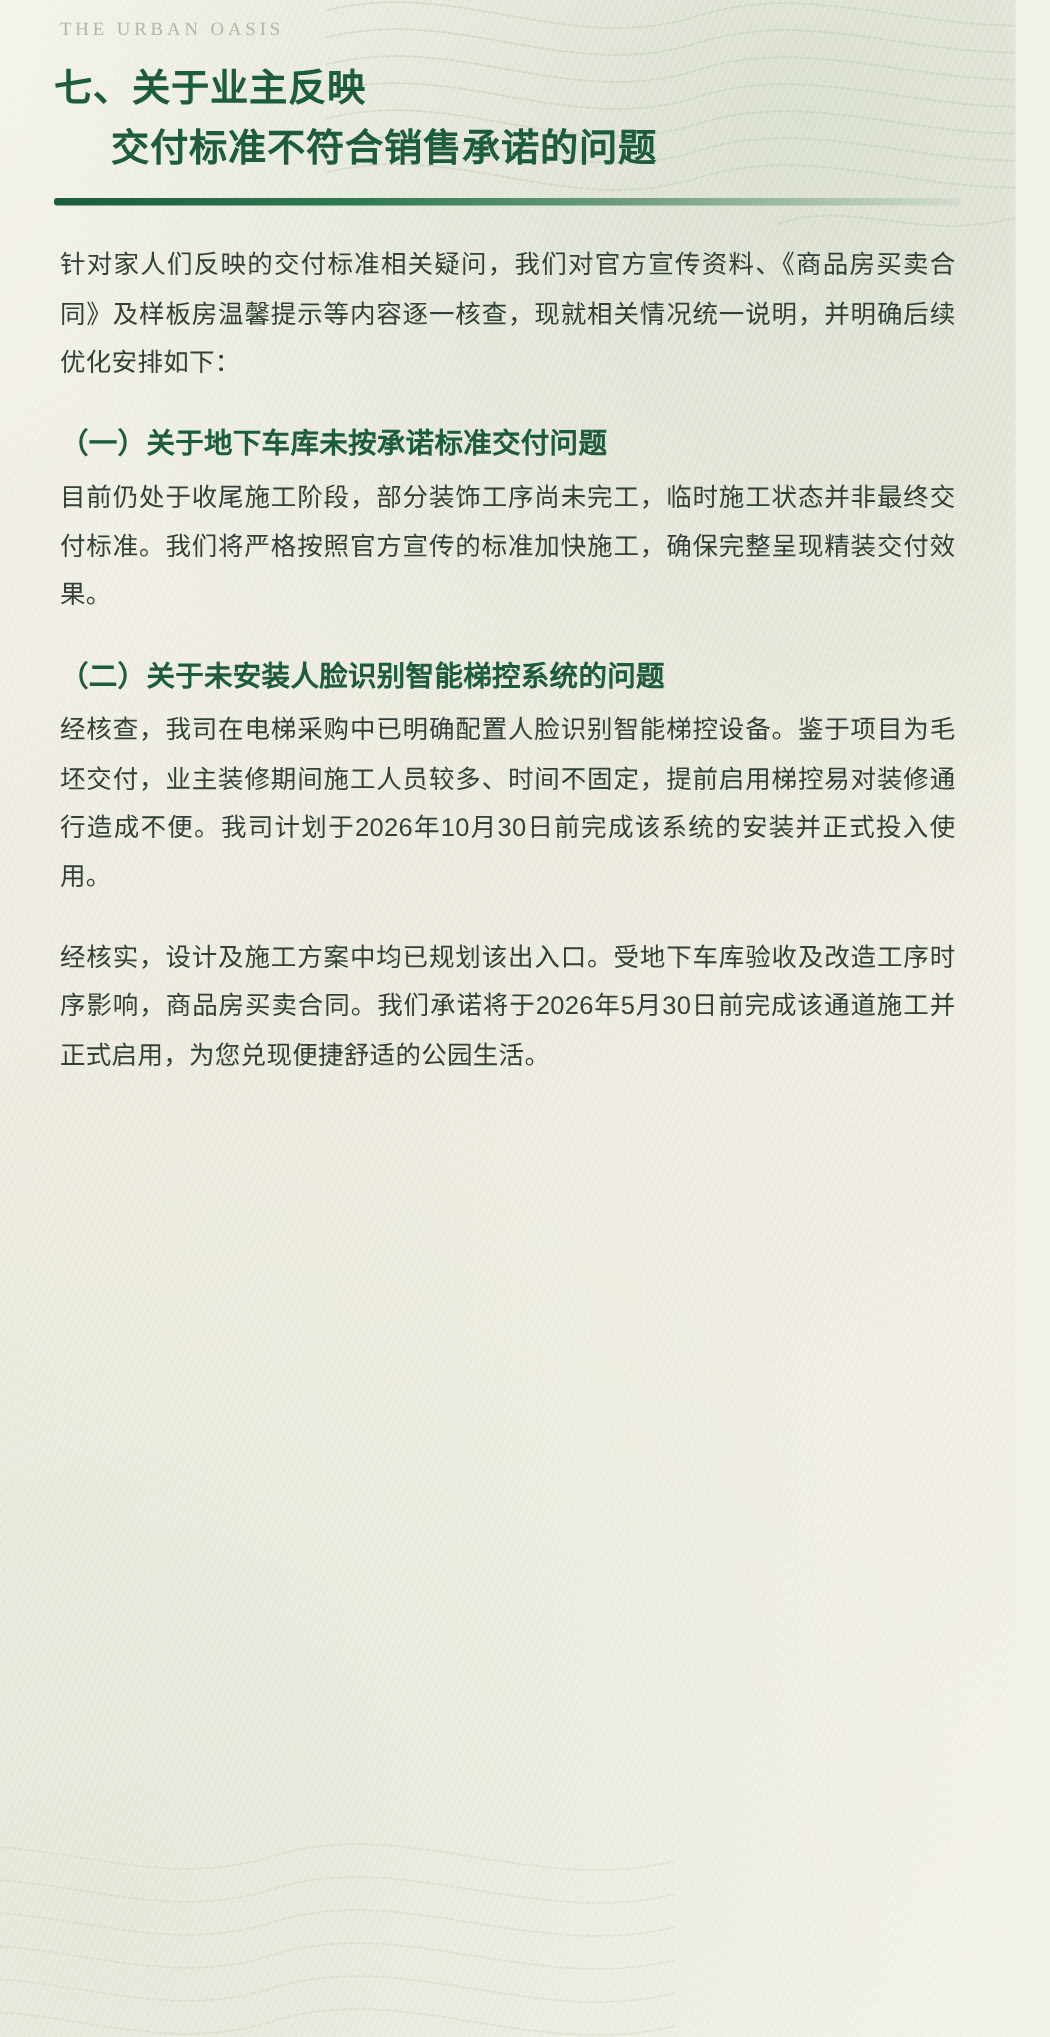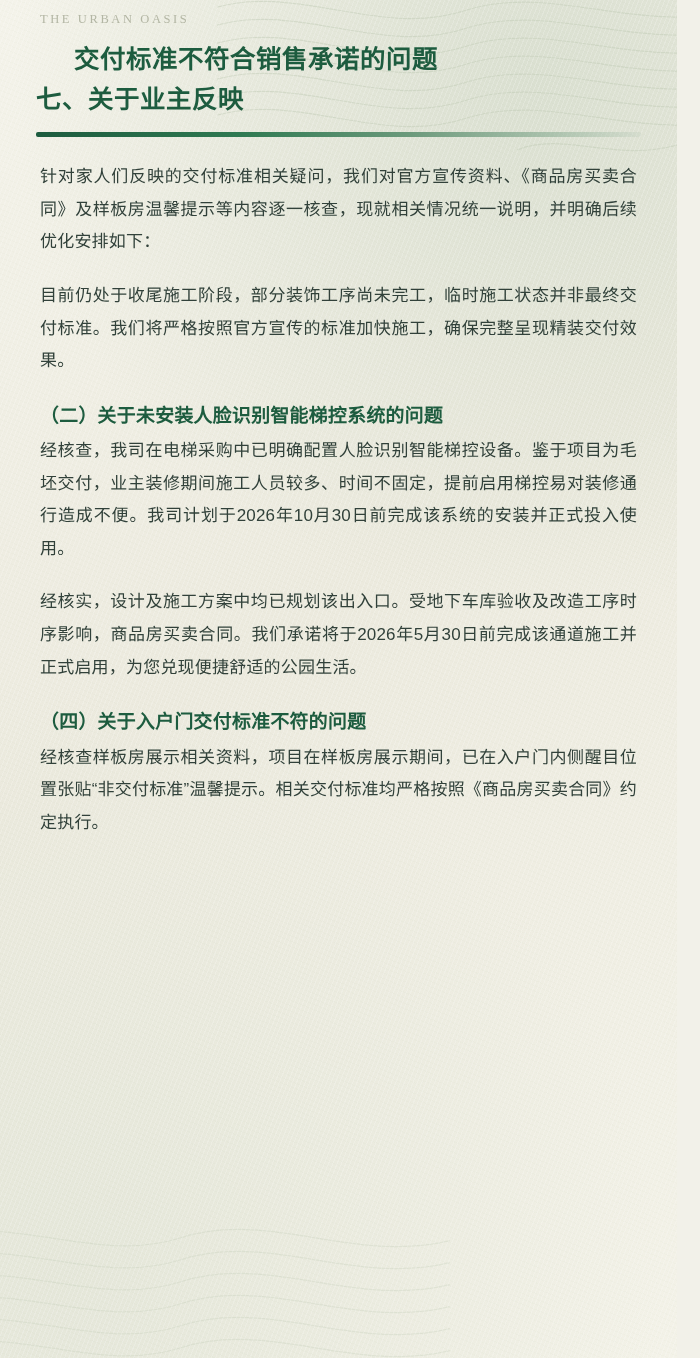--- a/index.html
+++ b/index.html
@@ -146,42 +146,39 @@
       <path d="M-10,138 C90,108 180,168 270,138 C360,110 440,168 530,134"></path>
       <path d="M-10,160 C90,130 180,190 270,160 C360,132 440,190 530,156"></path>
     </g>
   </svg>
 
   <div class="texture"></div>
 
   <div class="brand">THE URBAN OASIS</div>
 
   <div class="header">
+    <div class="title-line">七、关于业主反映</div>
     <div class="title-line second">交付标准不符合销售承诺的问题</div>
-    <div class="title-line">七、关于业主反映</div>
     <div class="rule"></div>
   </div>
 
   <div class="content">
 
     <p class="body-text intro">针对家人们反映的交付标准相关疑问，我们对官方宣传资料、《商品房买卖合同》及样板房温馨提示等内容逐一核查，现就相关情况统一说明，并明确后续优化安排如下：</p>
 
     <div class="section">
+      <h2 class="section-title">（一）关于地下车库未按承诺标准交付问题</h2>
       <p class="body-text">目前仍处于收尾施工阶段，部分装饰工序尚未完工，临时施工状态并非最终交付标准。我们将严格按照官方宣传的标准加快施工，确保完整呈现精装交付效果。</p>
     </div>
 
     <div class="section">
       <h2 class="section-title">（二）关于未安装人脸识别智能梯控系统的问题</h2>
       <p class="body-text">经核查，我司在电梯采购中已明确配置人脸识别智能梯控设备。鉴于项目为毛坯交付，业主装修期间施工人员较多、时间不固定，提前启用梯控易对装修通行造成不便。我司计划于2026年10月30日前完成该系统的安装并正式投入使用。</p>
     </div>
 
     <div class="section">
       <p class="body-text">经核实，设计及施工方案中均已规划该出入口。受地下车库验收及改造工序时序影响，商品房买卖合同。我们承诺将于2026年5月30日前完成该通道施工并正式启用，为您兑现便捷舒适的公园生活。</p>
     </div>
 
-    <div class="section">
-      <h2 class="section-title">（四）关于入户门交付标准不符的问题</h2>
-      <p class="body-text">经核查样板房展示相关资料，项目在样板房展示期间，已在入户门内侧醒目位置张贴“非交付标准”温馨提示。相关交付标准均严格按照《商品房买卖合同》约定执行。</p>
-    </div>
 
 
   </div>
 </div>
 
 </body></html>

